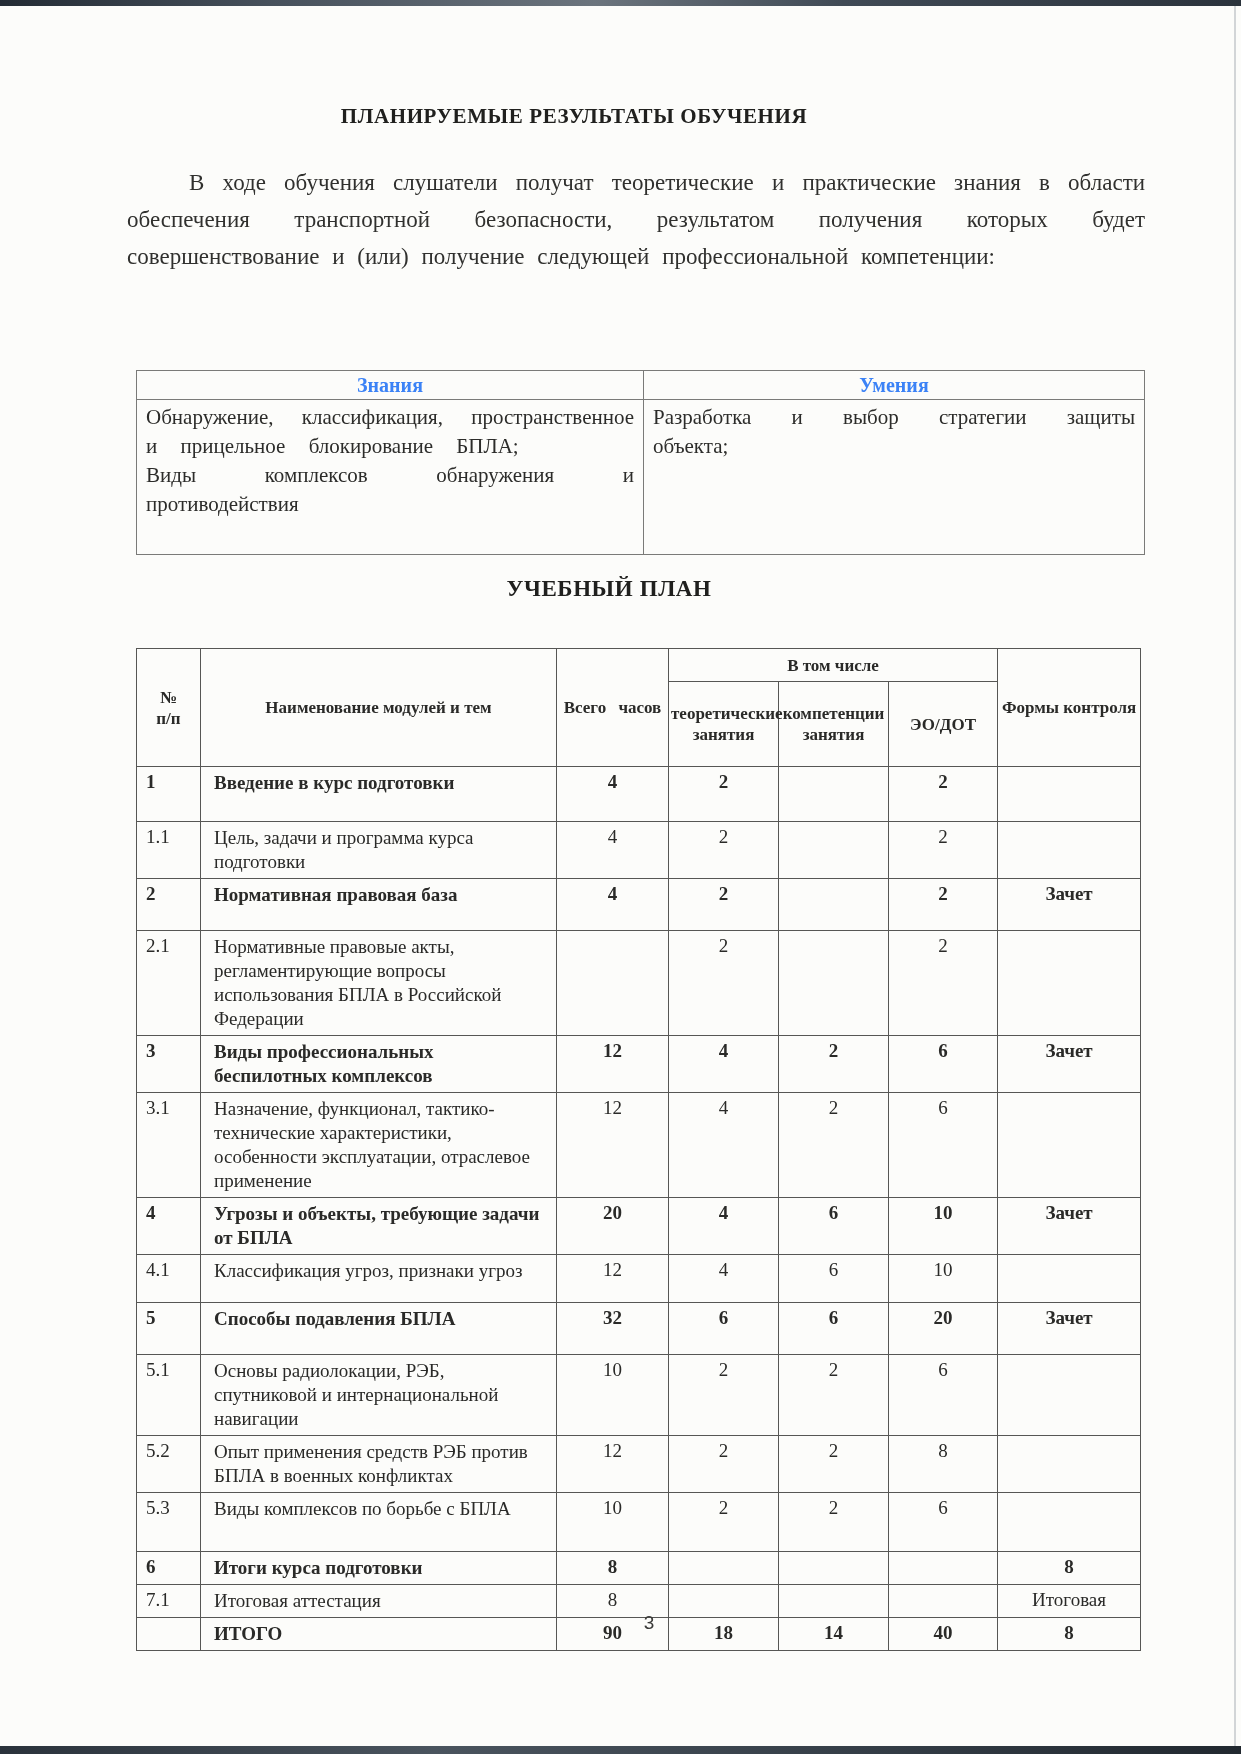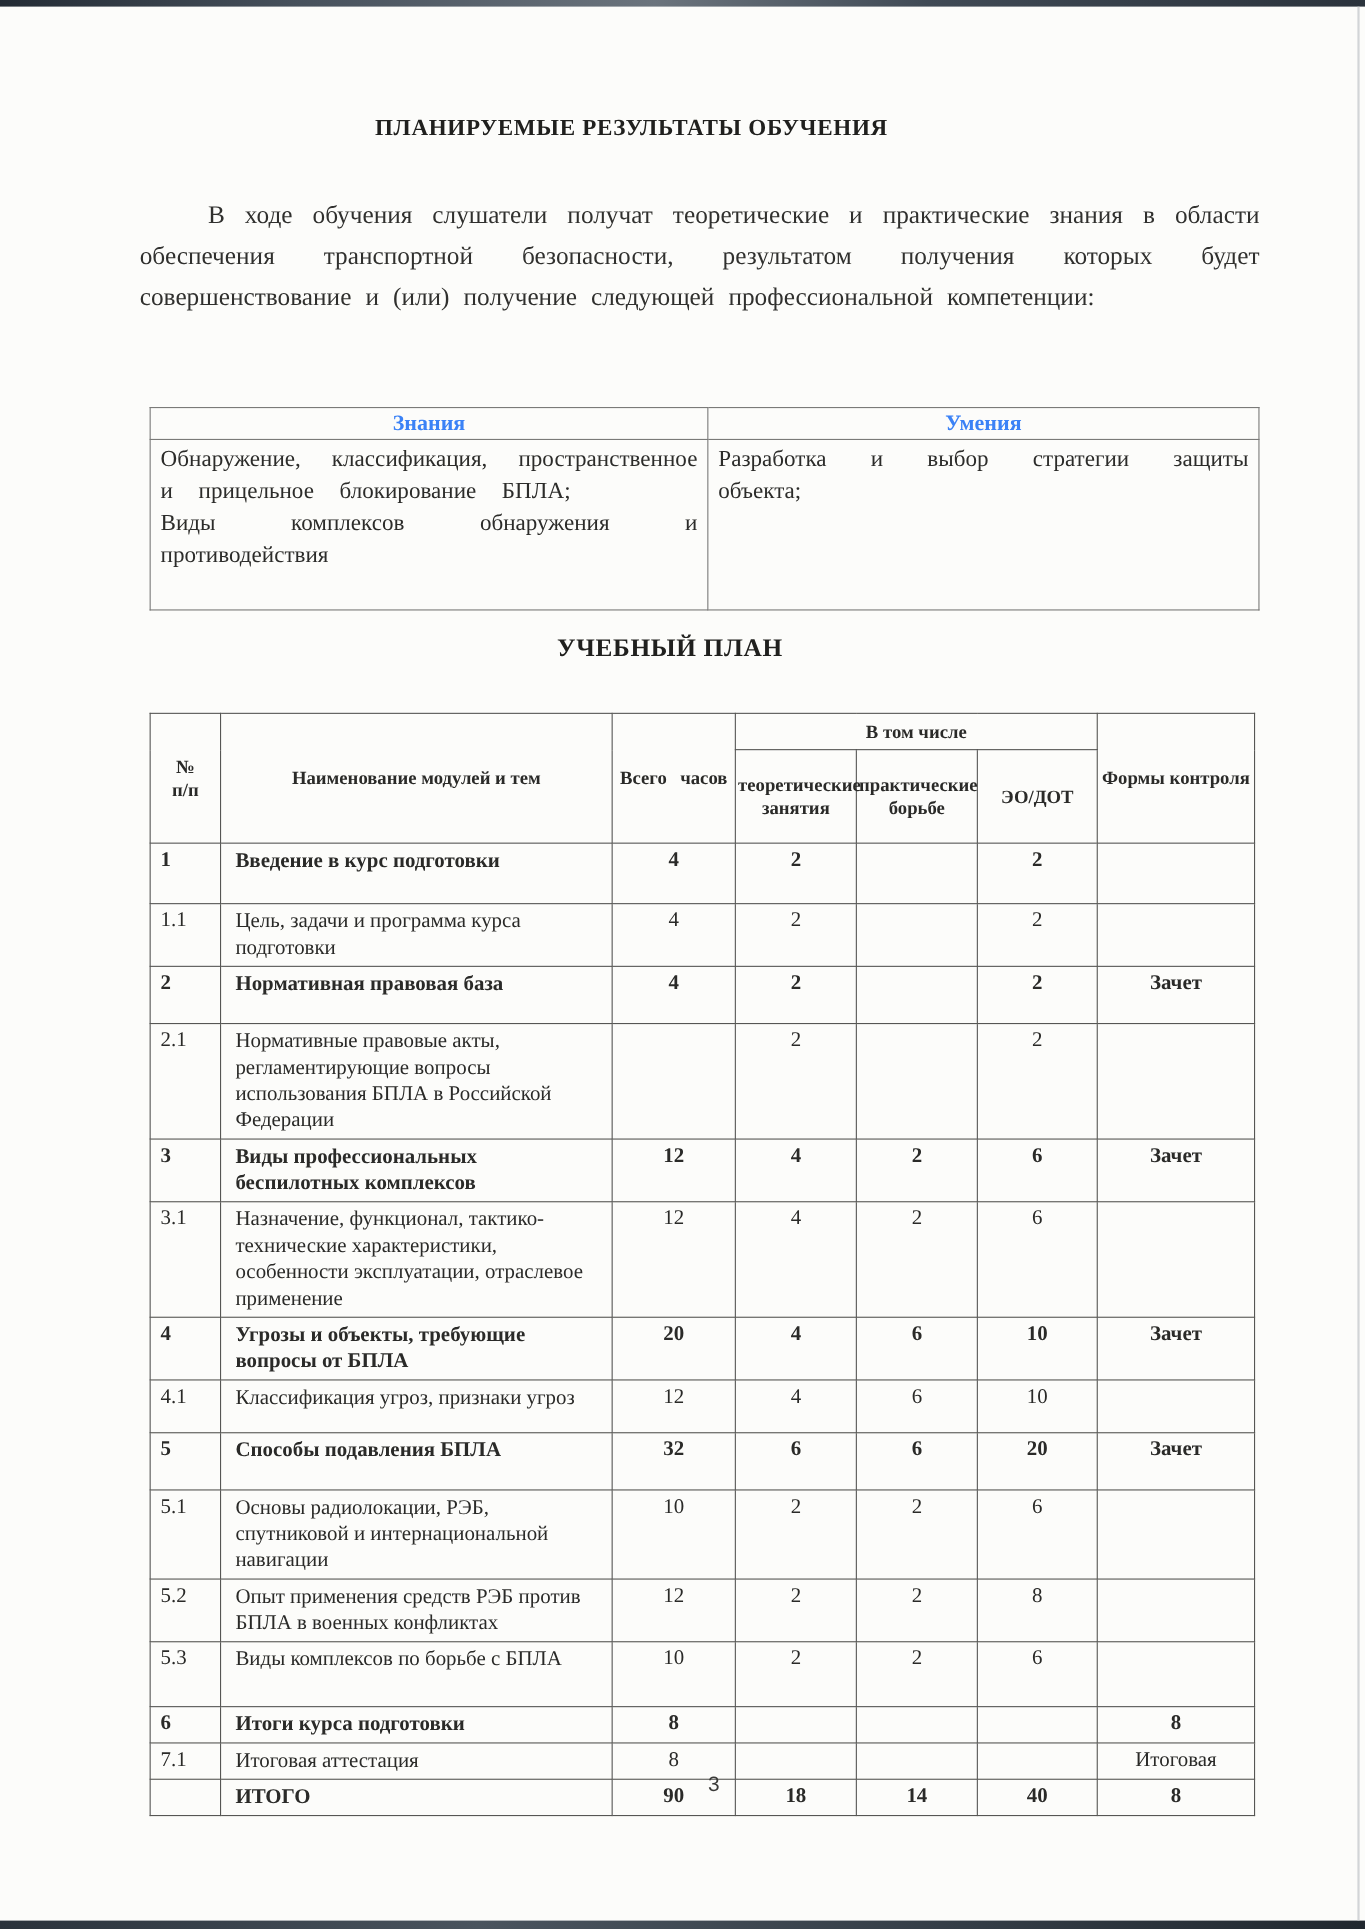--- a/index.html
+++ b/index.html
@@ -13,21 +13,21 @@
     background:linear-gradient(90deg,#232b34,#47515c 22%,#6b747d 48%,#404a55 68%,#2b333c 100%);}
   .scan-bottom{position:absolute;top:1746px;left:0;width:1241px;height:8px;
     background:linear-gradient(90deg,#2a323b,#4a545e 35%,#333c45 72%,#21282f);}
   .scan-right{position:absolute;top:6px;left:1234px;width:2px;height:1740px;background:#c4c8cb;opacity:.75;}
 
   .doc-title{
     position:absolute;top:104px;left:70px;width:1008px;
     text-align:center;font-size:21px;font-weight:bold;letter-spacing:.6px;color:#20201e;
   }
   .intro{
-    position:absolute;top:177px;left:127px;width:1018px;
+    position:absolute;top:164px;left:127px;width:1018px;
     font-size:23px;line-height:37px;text-align:justify;text-indent:62px;
     word-spacing:7px;color:#30302e;
   }
 
   
   table{border-collapse:collapse;table-layout:fixed;}
   .t1{position:absolute;top:370px;left:136px;width:1008px;font-size:21px;}
   .t1 th{border:1px solid #7a7a78;font-weight:bold;font-size:20px;height:28px;padding:0;color:#3b82f6;}
   .t1 td{border:1px solid #7a7a78;vertical-align:top;padding:3px 9px 6px 9px;
     text-align:justify;line-height:29px;word-spacing:18px;height:145px;color:#2c2c2a;margin-left:19px;}
@@ -103,21 +103,21 @@
       <tr class="group-row">
     <th rowspan="2" class="num-h">№
 п/п</th>
     <th rowspan="2">Наименование модулей и тем</th>
     <th rowspan="2" class="total-h">Всего часов</th>
     <th colspan="3">В том числе</th>
     <th rowspan="2">Формы контроля</th>
   </tr>
   <tr class="sub-row">
     <th>теоретические занятия</th>
-    <th>практические борьбе</th>
+    <th>компетенции занятия</th>
     <th>ЭО/ДОТ</th>
   </tr>
 
   <tr class="b" style="height:55px">
     <td class="c-num">1</td>
     <td class="c-name">Введение в курс подготовки</td>
     <td class="c-val">4</td>
     <td class="c-val">2</td>
     <td class="c-val"></td>
     <td class="c-val">2</td>
@@ -163,21 +163,21 @@
     <td class="c-num">3.1</td>
     <td class="c-name">Назначение, функционал, тактико-технические характеристики, особенности эксплуатации, отраслевое применение</td>
     <td class="c-val">12</td>
     <td class="c-val">4</td>
     <td class="c-val">2</td>
     <td class="c-val">6</td>
     <td class="c-val"></td>
   </tr>
   <tr class="b" style="height:48px">
     <td class="c-num">4</td>
-    <td class="c-name">Угрозы и объекты, требующие вопросы от БПЛА</td>
+    <td class="c-name">Угрозы и объекты, требующие задачи от БПЛА</td>
     <td class="c-val">20</td>
     <td class="c-val">4</td>
     <td class="c-val">6</td>
     <td class="c-val">10</td>
     <td class="c-val">Зачет</td>
   </tr>
   <tr style="height:48px">
     <td class="c-num">4.1</td>
     <td class="c-name">Классификация угроз, признаки угроз</td>
     <td class="c-val">12</td>

